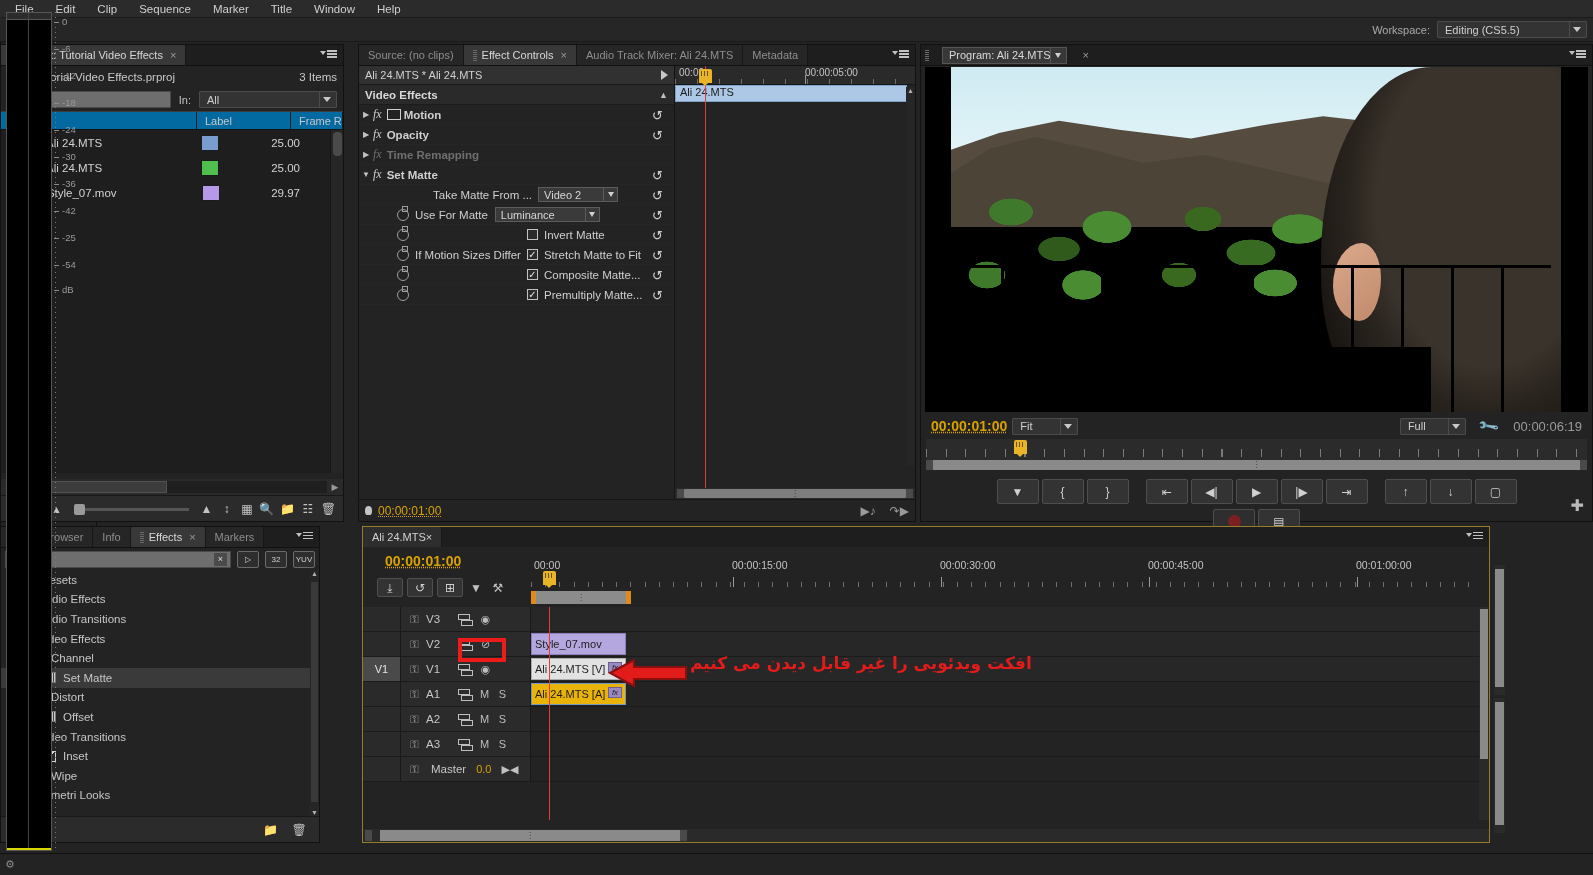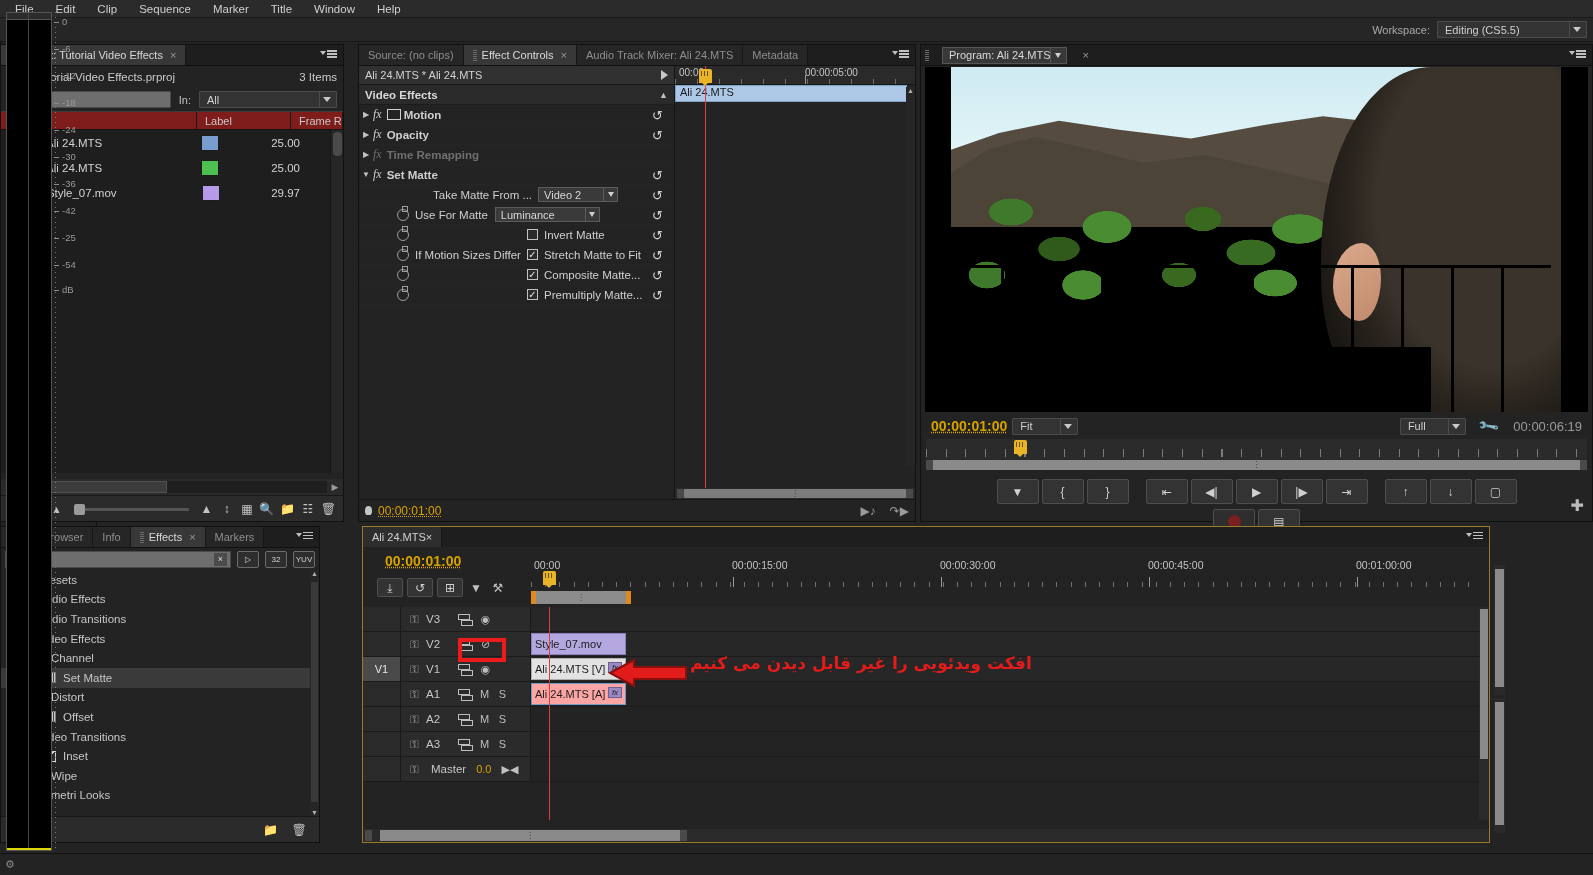--- a/index.html
+++ b/index.html
@@ -73,21 +73,21 @@
   .proj-search { height:23px; display:flex; align-items:center; padding:0 6px; gap:8px; }
   .searchbox {
     flex:1; height:17px; background:#6e6e6e; border:1px solid #4a4a4a; display:flex; align-items:center;
     padding:0 4px; border-radius:1px;
   }
   .searchbox .mag { font-size:11px; color:#1a1a1a; margin-right:2px; }
   .searchbox .carat { border-left:3px solid transparent; border-right:3px solid transparent; border-top:4px solid #1a1a1a; }
   .inlabel { font-size:11px; color:#c0c0c0; }
   .insel { width:138px; }
   .col-head {
-    height:19px; background:#7f1d1d; display:flex; align-items:center;
+    height:19px; background:#0369a1; display:flex; align-items:center;
     border-top:1px solid #3c3c3c; border-bottom:1px solid #141414; font-size:11px; color:#c8c8c8;
   }
   .col-head .c { padding-left:8px; border-right:1px solid #1c1c1c; height:100%; display:flex; align-items:center; }
   .c-name { width:196px; }
   .c-label { width:94px; }
   .c-frame { flex:1; }
   .asc { margin-left:7px; font-size:8px; }
   .proj-list { position:absolute; left:0; top:85px; right:13px; bottom:48px; background:#1e1e1e; }
   .proj-row { height:25px; display:flex; align-items:center; font-size:11.5px; color:#d2d2d2; }
   .proj-row .ico { width:20px; height:16px; margin-left:18px; margin-right:10px; border-radius:1px; position:relative; }
@@ -284,21 +284,21 @@
   .sync:before { content:""; position:absolute; left:0; top:1px; width:10px; height:4px; border:1px solid #bdbdbd; }
   .sync:after { content:""; position:absolute; left:3px; top:7px; width:10px; height:4px; border:1px solid #bdbdbd; }
   .eyeico { width:15px; text-align:center; font-size:11px; color:#bdbdbd; }
   .msbtn { width:13px; font-size:11px; color:#bdbdbd; text-align:center; }
   .trk .lane { flex:1; background:#272727; position:relative; }
   .trk.audio .lane { background:#232323; }
   .clip { position:absolute; top:1px; height:22px; border:1px solid; font-size:11px; display:flex; align-items:center; padding-left:3px; overflow:hidden; }
   .clip .fxb { position:absolute; right:3px; top:3px; width:14px; height:11px; background:#9b89c4; border:1px solid #6d5f92; font-size:8px; font-style:italic; display:flex; align-items:center; justify-content:center; color:#1d1d1d; }
   .clip-v2 { background:#b4a6de; border-color:#8d7fc0; color:#1d1d1d; }
   .clip-v1 { background:#e2e2e2; border-color:#adadad; color:#1d1d1d; }
-  .clip-a1 { background:#fca5a5; border-color:#6f9ac2; color:#1d1d1d; }
+  .clip-a1 { background:#eab308; border-color:#6f9ac2; color:#1d1d1d; }
   .redbox { position:absolute; border:4px solid #ee1b1b; pointer-events:none; }
   .tl-playhead { position:absolute; top:0; bottom:0; width:1px; background:#e23b3b; }
   .tl-cti { position:absolute; width:13px; height:14px; background:#e9b428; border-radius:2px 2px 0 0; }
   .tl-cti:after { content:""; position:absolute; left:0; top:11px; border-left:6.5px solid transparent; border-right:6.5px solid transparent; border-top:6px solid #e9b428; }
   .tl-cti:before { content:""; position:absolute; left:2px; top:2px; width:9px; height:5px;
     background:repeating-linear-gradient(to right,#6b5210 0 1px,transparent 1px 3px); }
   .tl-hscroll { position:absolute; left:0; right:0; bottom:0; height:13px; background:#2a2a2a; display:flex; align-items:center; padding:0 2px; }
   .tl-hscroll .thumb { width:300px; height:11px; background:#8a8a8a; display:flex; align-items:center; justify-content:center; color:#3c3c3c; font-size:8px; margin-left:8px; }
   .tl-hscroll .hg { width:7px; height:11px; background:#4a4a4a; }
   .tl-vscroll { position:absolute; right:0; top:80px; width:10px; bottom:22px; background:#2a2a2a; }

